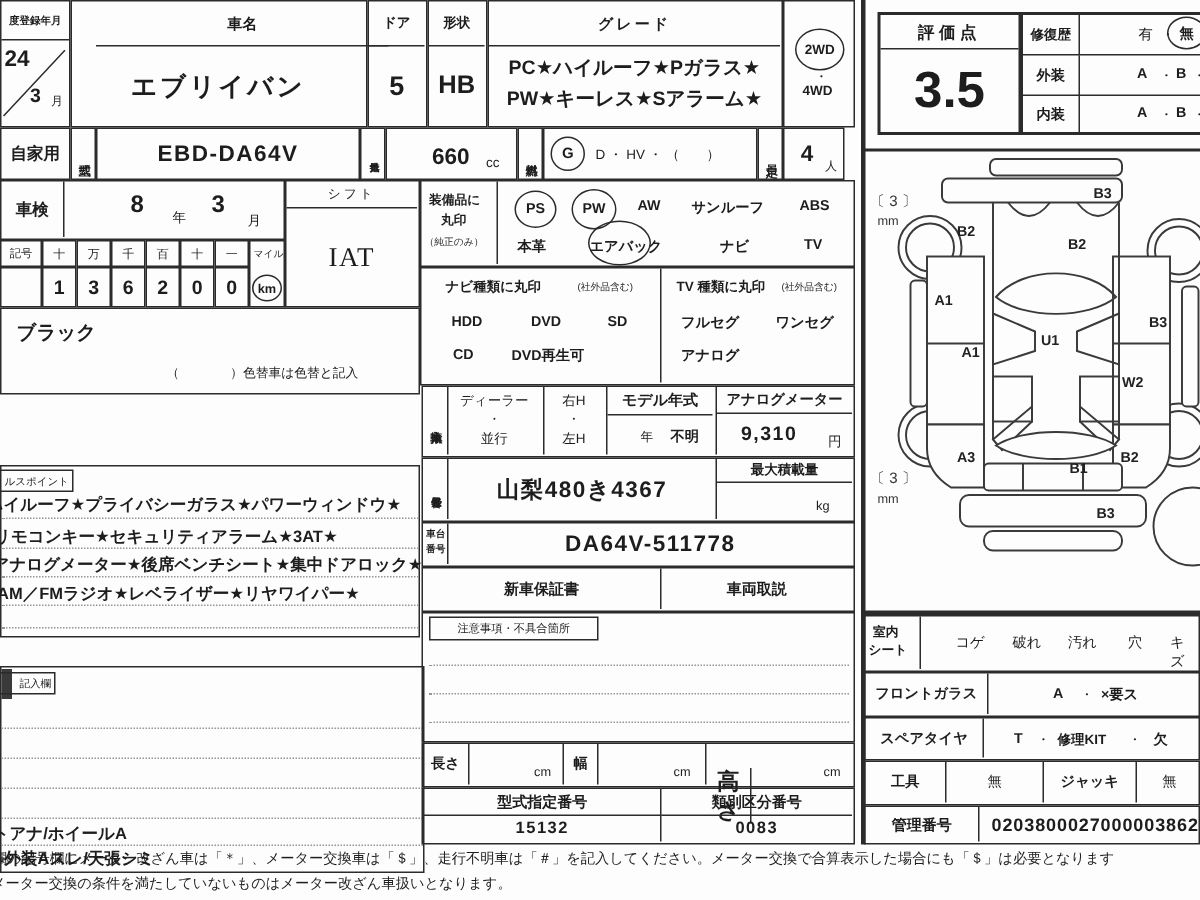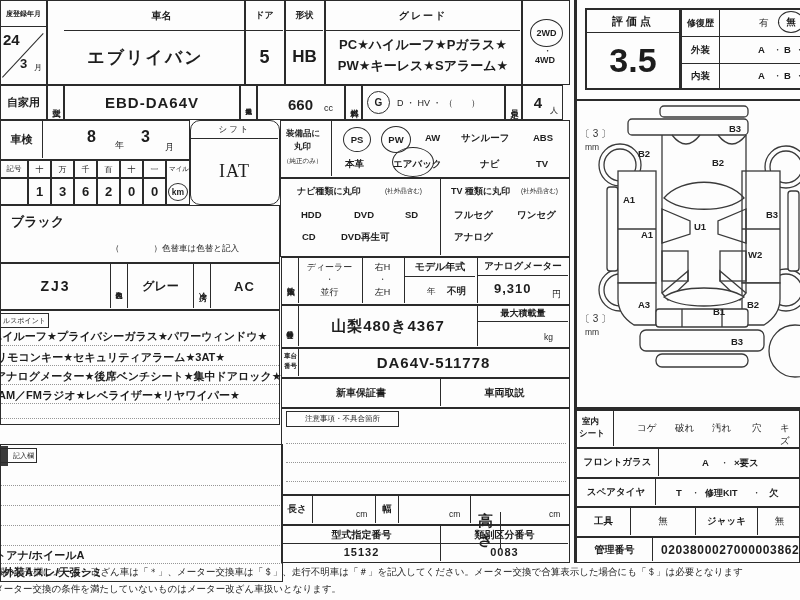--- a/index.html
+++ b/index.html
@@ -71,21 +71,21 @@
     <div class="a" style="left:27px;top:19px;font-size:8px;">人</div>
   </div>
 
   <div class="a b" style="left:0;top:120px;width:190px;height:40px;">
     <div class="a br c bold" style="left:0;top:0;width:42px;height:37px;font-size:11px;">車検</div>
     <div class="a bold" style="left:86px;top:7px;font-size:16px;">8</div>
     <div class="a" style="left:114px;top:18px;font-size:9px;">年</div>
     <div class="a bold" style="left:140px;top:7px;font-size:16px;">3</div>
     <div class="a" style="left:164px;top:20px;font-size:9px;">月</div>
   </div>
-  <div class="a b" style="left:190px;top:120px;width:90px;height:85px;border-radius:10px;">
+  <div class="a b" style="left:190px;top:120px;width:90px;height:85px;">
     <div class="a bb c" style="left:0;top:0;width:87px;height:18px;font-size:8.5px;letter-spacing:2px;">シフト</div>
     <div class="a c" style="left:0;top:22px;width:87px;height:56px;font-size:18px;font-family:'Liberation Serif','DejaVu Serif',serif;letter-spacing:1px;">IAT</div>
   </div>
   <div class="a b" style="left:280px;top:178px;width:290px;height:79px;">
     <div class="a br" style="left:0;top:0;width:160px;height:76px;">
       <div class="a" style="left:16px;top:6px;font-size:9px;font-weight:bold;white-space:nowrap;">ナビ種類に丸印</div>
       <div class="a" style="left:104px;top:8px;font-size:6.5px;white-space:nowrap;">(社外品含む)</div>
       <div class="a bold" style="left:20px;top:30px;font-size:9.5px;">HDD</div>
       <div class="a bold" style="left:73px;top:30px;font-size:9.5px;">DVD</div>
       <div class="a bold" style="left:124px;top:30px;font-size:9.5px;">SD</div>
@@ -134,27 +134,20 @@
   <div class="a b c bold" style="left:120px;top:178px;width:23px;height:27px;font-size:13px;">0</div>
   <div class="a b c bold" style="left:143px;top:178px;width:23px;height:27px;font-size:13px;">0</div>
   <div class="a b" style="left:166px;top:160px;width:24px;height:45px;">
     <div class="a" style="left:2px;top:4px;font-size:6.5px;white-space:nowrap;">マイル</div>
     <div class="a circ bold" style="left:1px;top:22px;width:20px;height:18px;font-size:8.5px;">km</div>
   </div>
 
   <div class="a b" style="left:0;top:205px;width:280px;height:58px;">
     <div class="a bold" style="left:10px;top:7px;font-size:13px;">ブラック</div>
     <div class="a" style="left:110px;top:37px;font-size:8.5px;white-space:nowrap;">（　　　　）色替車は色替と記入</div>
-  </div>
-  <div class="a b" style="left:0;top:263px;width:280px;height:47px;">
-    <div class="a br c bold" style="left:0;top:0;width:110px;height:44px;font-size:14px;letter-spacing:2px;">ZJ3</div>
-    <div class="a br c vt bold" style="left:110px;top:0;width:17px;height:44px;font-size:7px;">内装色</div>
-    <div class="a br c bold" style="left:127px;top:0;width:66px;height:44px;font-size:12px;">グレー</div>
-    <div class="a br c vt bold" style="left:193px;top:0;width:17px;height:44px;font-size:8px;">冷房</div>
-    <div class="a c bold" style="left:210px;top:0;width:67px;height:44px;font-size:13px;letter-spacing:1px;">AC</div>
   </div>
 
   <div class="a b" style="left:0;top:310px;width:280px;height:115px;">
     <div class="a b" style="left:-8px;top:2px;width:56px;height:15px;font-size:7px;display:flex;align-items:center;justify-content:flex-end;padding-right:2px;">ルスポイント</div>
     <div class="a bold" style="left:-10px;top:18px;font-size:11px;white-space:nowrap;">ハイルーフ★プライバシーガラス★パワーウィンドウ★</div>
     <div class="a dl" style="left:0;top:34px;width:278px;"></div>
     <div class="a bold" style="left:-5px;top:39px;font-size:11px;white-space:nowrap;">リモコンキー★セキュリティアラーム★3AT★</div>
     <div class="a dl" style="left:0;top:54px;width:278px;"></div>
     <div class="a bold" style="left:-6px;top:58px;font-size:11px;white-space:nowrap;">アナログメーター★後席ベンチシート★集中ドアロック★</div>
     <div class="a dl" style="left:0;top:73px;width:278px;"></div>

